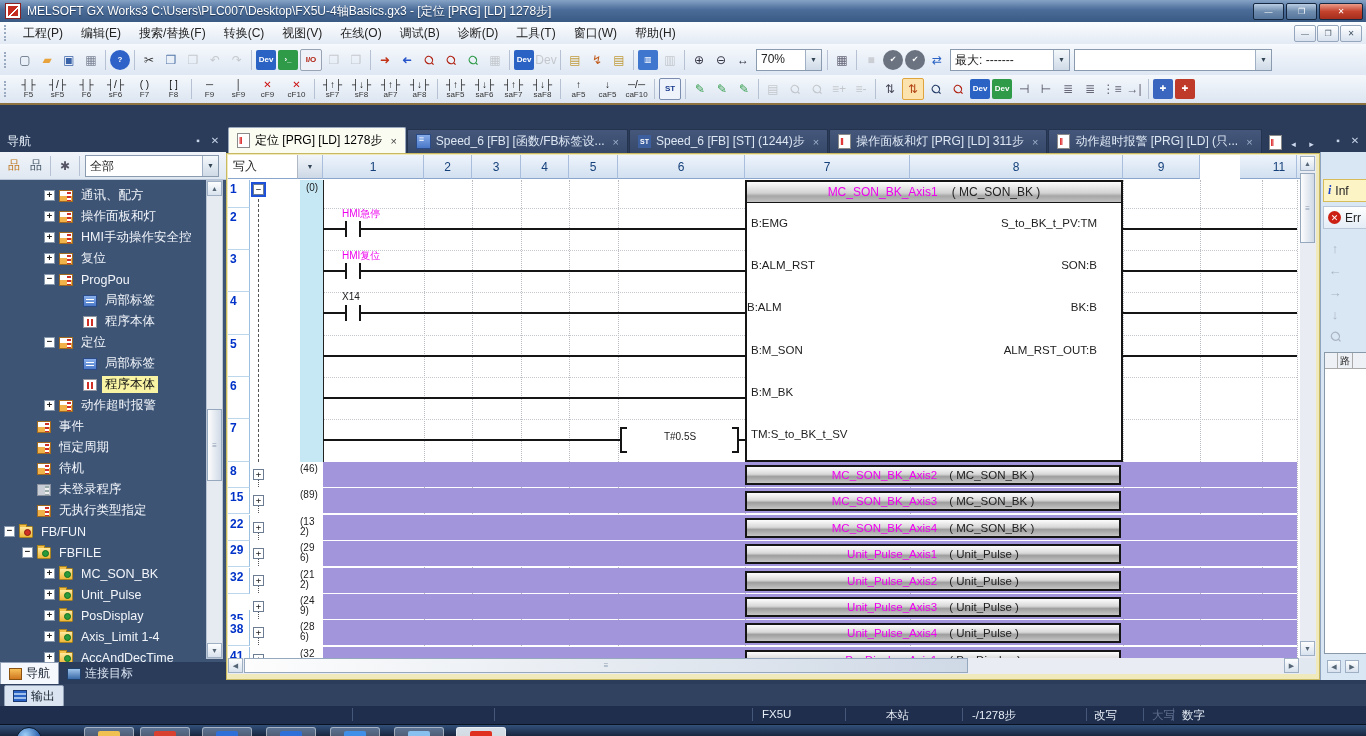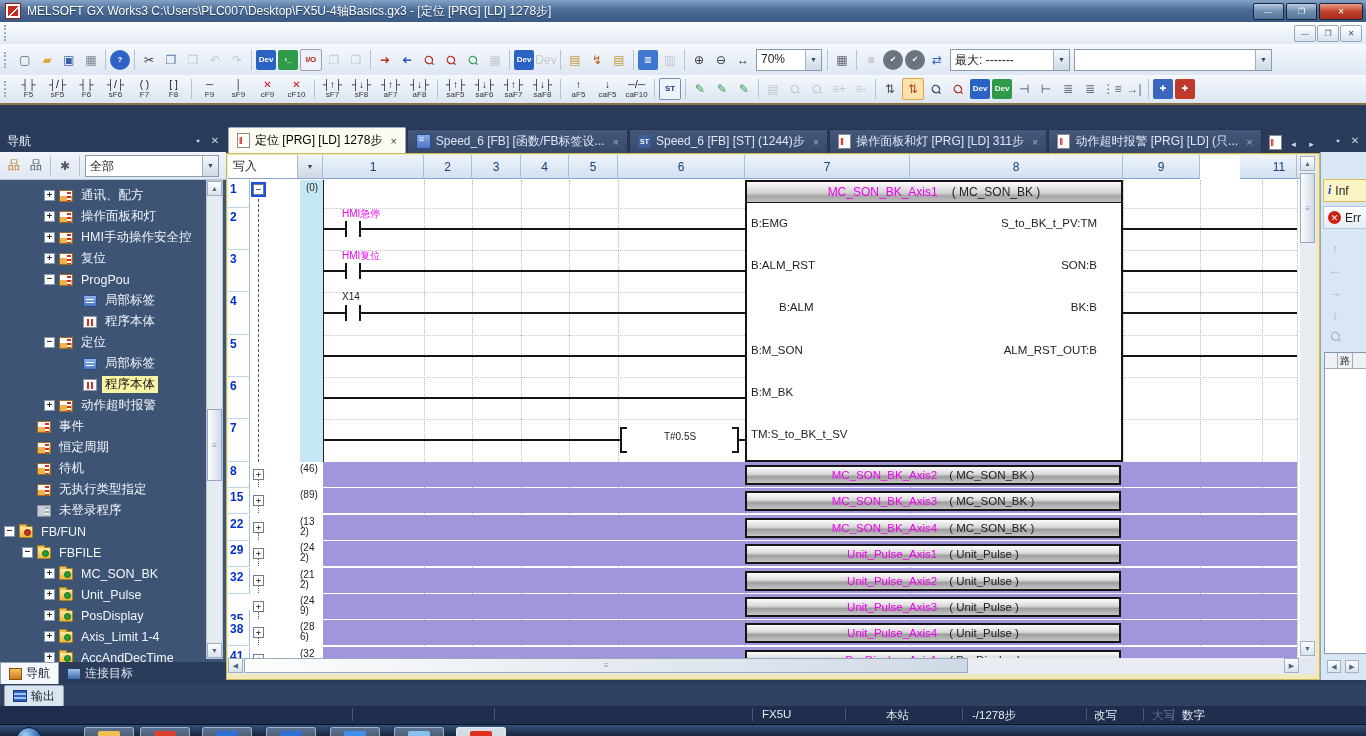--- a/index.html
+++ b/index.html
@@ -203,20 +203,33 @@
   <span id="title-text">MELSOFT GX Works3 C:\Users\PLC007\Desktop\FX5U-4轴Basics.gx3 - [定位 [PRG] [LD] 1278步]</span>
   <span id="win-controls">
       <span class="wbtn">—</span>
       <span class="wbtn">❐</span>
       <span class="wbtn close">✕</span>
     </span>
 </div>
 
 <div id="menubar">
   <span class="grip"></span>
+  <span id="menu-items" class="flex">
+      <span class="menu-item">工程(P)</span>
+      <span class="menu-item">编辑(E)</span>
+      <span class="menu-item">搜索/替换(F)</span>
+      <span class="menu-item">转换(C)</span>
+      <span class="menu-item">视图(V)</span>
+      <span class="menu-item">在线(O)</span>
+      <span class="menu-item">调试(B)</span>
+      <span class="menu-item">诊断(D)</span>
+      <span class="menu-item">工具(T)</span>
+      <span class="menu-item">窗口(W)</span>
+      <span class="menu-item">帮助(H)</span>
+    </span>
   <span id="mdi-controls">
       <span class="mbtn">—</span>
       <span class="mbtn">❐</span>
       <span class="mbtn">✕</span>
     </span>
 </div>
 
 <div id="tb1">
     <span class="grip"></span>
     <span class="tbi" style="color: rgb(85, 102, 119);">▢</span>
@@ -517,27 +530,27 @@
         <span class="ti ti-pou"></span>
         <span class="tlabel">恒定周期</span>
       </div>
       <div class="trow" style="padding-left: 22px;">
         <span style="width: 15px; flex: 0 0 auto;"></span>
         <span class="ti ti-pou"></span>
         <span class="tlabel">待机</span>
       </div>
       <div class="trow" style="padding-left: 22px;">
         <span style="width: 15px; flex: 0 0 auto;"></span>
-        <span class="ti ti-pou"></span>
-        <span class="tlabel">无执行类型指定</span>
+        <span class="ti ti-gray"></span>
+        <span class="tlabel">未登录程序</span>
       </div>
       <div class="trow" style="padding-left: 22px;">
         <span style="width: 15px; flex: 0 0 auto;"></span>
-        <span class="ti ti-gray"></span>
-        <span class="tlabel">未登录程序</span>
+        <span class="ti ti-pou"></span>
+        <span class="tlabel">无执行类型指定</span>
       </div>
       <div class="trow" style="padding-left: 4px;">
         <span class="texp">−</span>
         <span class="ti ti-folder ti-fbfun"></span>
         <span class="tlabel">FB/FUN</span>
       </div>
       <div class="trow" style="padding-left: 22px;">
         <span class="texp">−</span>
         <span class="ti ti-folder"></span>
         <span class="tlabel">FBFILE</span>
@@ -663,21 +676,21 @@
         <div id="fblock" style="left: 517px; top: 25px; width: 378px; height: 282px;">
           <div id="fbhead">
             <span class="fbname">MC_SON_BK_Axis1</span>
             <span>( MC_SON_BK )</span>
           </div>
         </div>
         <div class="pinlab" style="left: 523px; top: 62px;">B:EMG</div>
         <div class="pinlab" style="right: 203px; top: 62px;">S_to_BK_t_PV:TM</div>
         <div class="pinlab" style="left: 523px; top: 104px;">B:ALM_RST</div>
         <div class="pinlab" style="right: 203px; top: 104px;">SON:B</div>
-        <div class="pinlab" style="left: 551px; top: 146px;">B:ALM</div>
+        <div class="pinlab" style="left: 519px; top: 146px;">B:ALM</div>
         <div class="pinlab" style="right: 203px; top: 146px;">BK:B</div>
         <div class="pinlab" style="left: 523px; top: 189px;">B:M_SON</div>
         <div class="pinlab" style="right: 203px; top: 189px;">ALM_RST_OUT:B</div>
         <div class="pinlab" style="left: 523px; top: 231px;">B:M_BK</div>
         <div class="pinlab" style="left: 523px; top: 273px;">TM:S_to_BK_t_SV</div>
         <div class="rnum" style="top: 307px; height: 26px;">8</div>
         <div class="expbox" style="left: 25px; top: 314px;">+</div>
         <div class="dashcol" style="left: 30px; top: 325px; height: 7px; border-left-style: dotted;"></div>
         <div class="stepnum" style="left: 72px; top: 309px; width: 20px;">(46)</div>
         <div class="prow" style="left: 95px; top: 307px; width: 974px; height: 25px;"></div>
@@ -699,21 +712,21 @@
         <div class="dashcol" style="left: 30px; top: 378px; height: 7px; border-left-style: dotted;"></div>
         <div class="stepnum" style="left: 72px; top: 362px; width: 20px;">(132)</div>
         <div class="prow" style="left: 95px; top: 360px; width: 974px; height: 25px;"></div>
         <div class="cfb" style="left: 517px; top: 363px; width: 376px; height: 20px;">
           <span class="fbname">MC_SON_BK_Axis4</span>
           <span>( MC_SON_BK )</span>
         </div>
         <div class="rnum" style="top: 386px; height: 26px;">29</div>
         <div class="expbox" style="left: 25px; top: 393px;">+</div>
         <div class="dashcol" style="left: 30px; top: 404px; height: 7px; border-left-style: dotted;"></div>
-        <div class="stepnum" style="left: 72px; top: 388px; width: 20px;">(242)</div>
+        <div class="stepnum" style="left: 72px; top: 388px; width: 20px;">(296)</div>
         <div class="prow" style="left: 95px; top: 386px; width: 974px; height: 25px;"></div>
         <div class="cfb" style="left: 517px; top: 389px; width: 376px; height: 20px;">
           <span class="fbname">Unit_Pulse_Axis1</span>
           <span>( Unit_Pulse )</span>
         </div>
         <div class="rnum" style="top: 413px; height: 26px;">32</div>
         <div class="expbox" style="left: 25px; top: 420px;">+</div>
         <div class="dashcol" style="left: 30px; top: 431px; height: 7px; border-left-style: dotted;"></div>
         <div class="stepnum" style="left: 72px; top: 415px; width: 20px;">(212)</div>
         <div class="prow" style="left: 95px; top: 413px; width: 974px; height: 25px;"></div>

